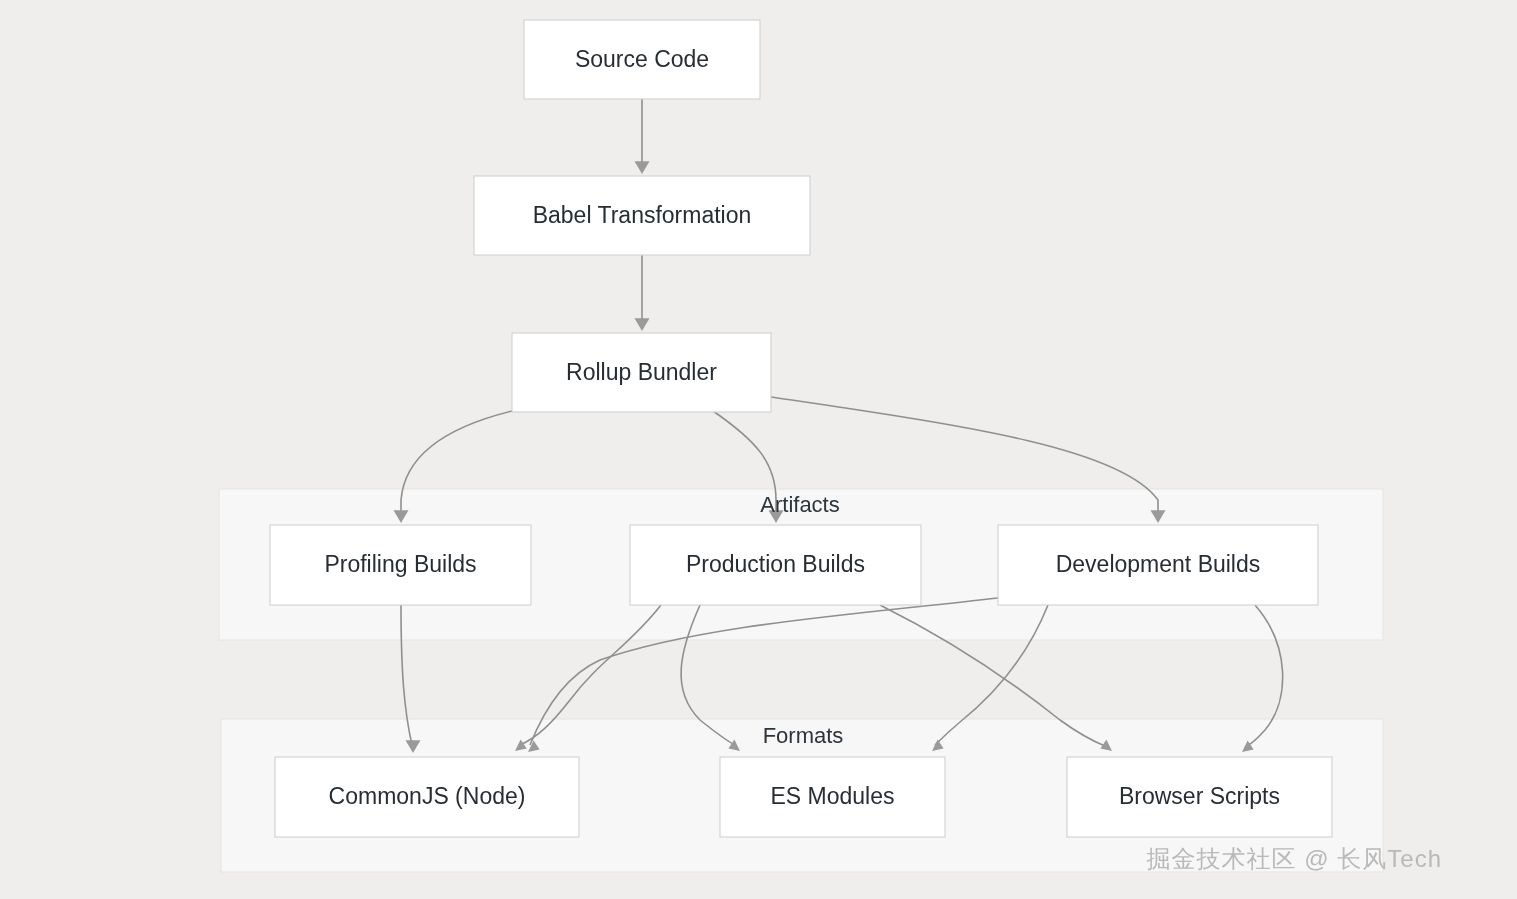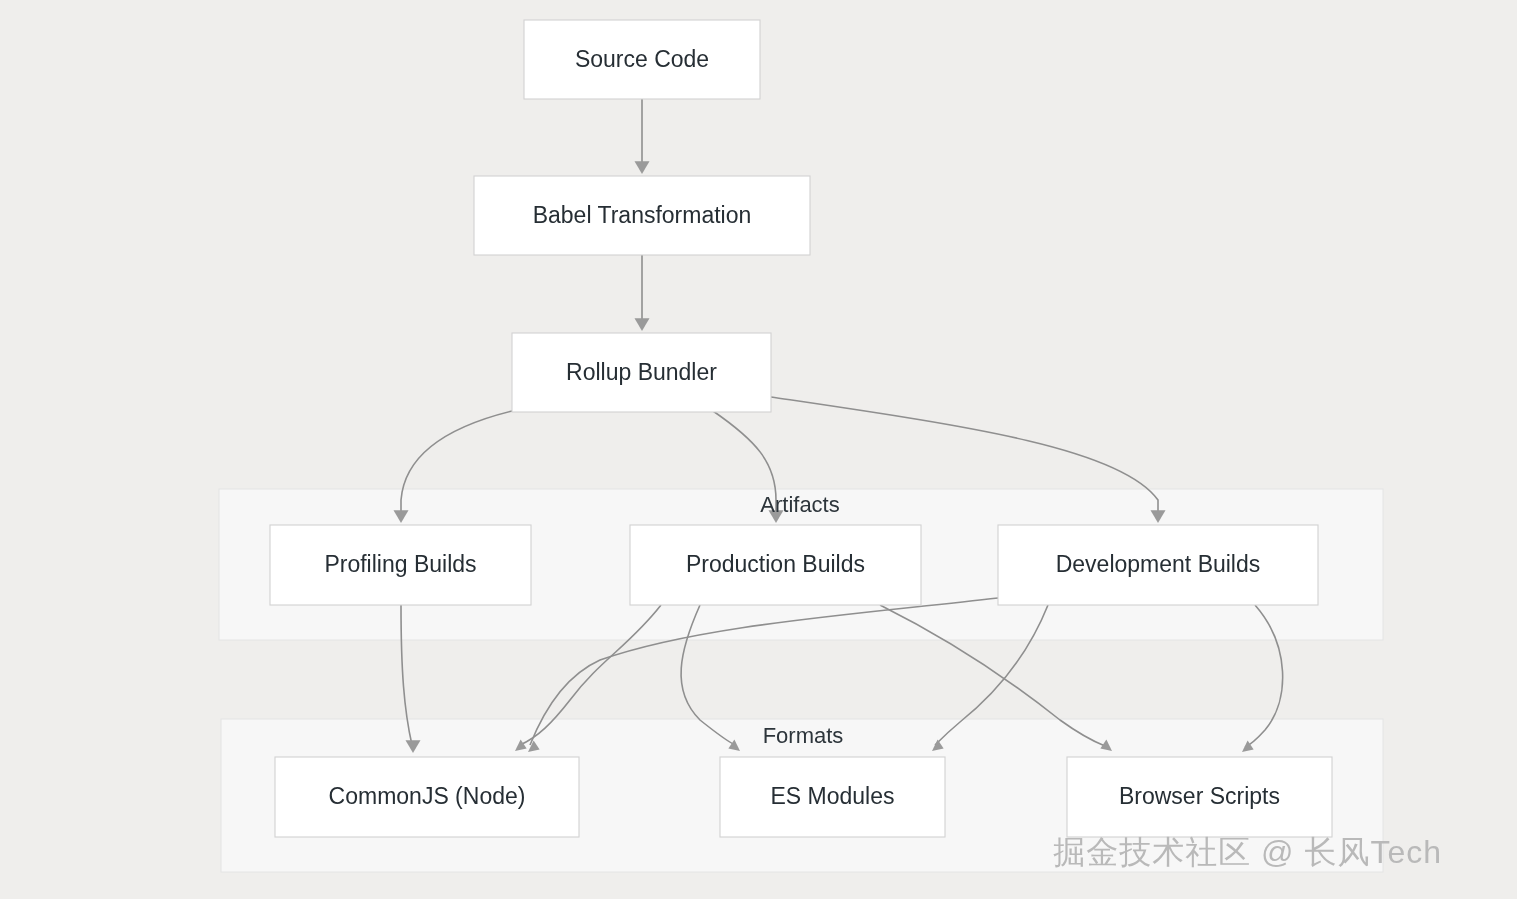--- a/index.html
+++ b/index.html
@@ -57,21 +57,21 @@
     font-size: 22px;
     fill: #2d353b;
     text-anchor: middle;
     dominant-baseline: middle;
   }
   .watermark-text {
     position: absolute;
     right: 22px;
     bottom: 24px;
     font-family: "Liberation Sans", "DejaVu Sans", sans-serif;
-    font-size: 32px;
+    font-size: 24px;
     color: #b9b9b9;
     letter-spacing: 1px;
     white-space: nowrap;
     user-select: none;
   }
 </style>
 </head>
 <body>
 
 <div id="diagram-root">

